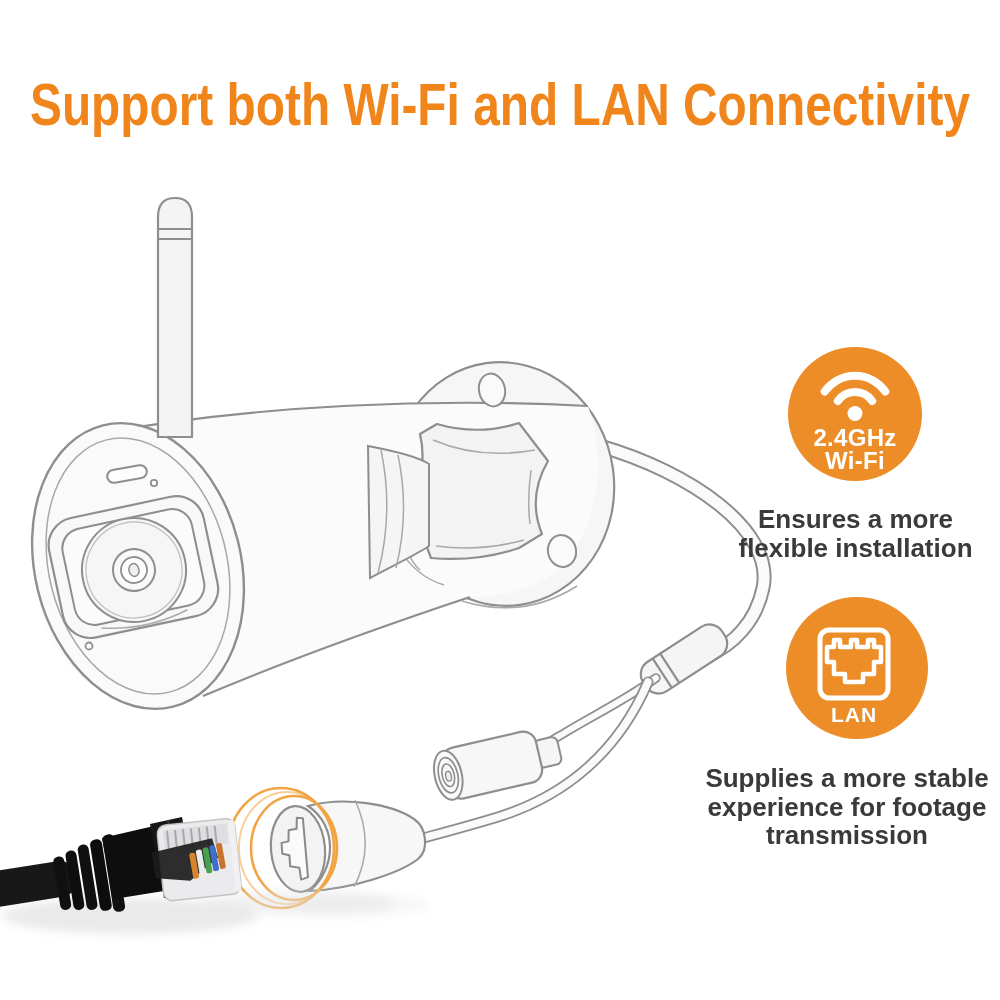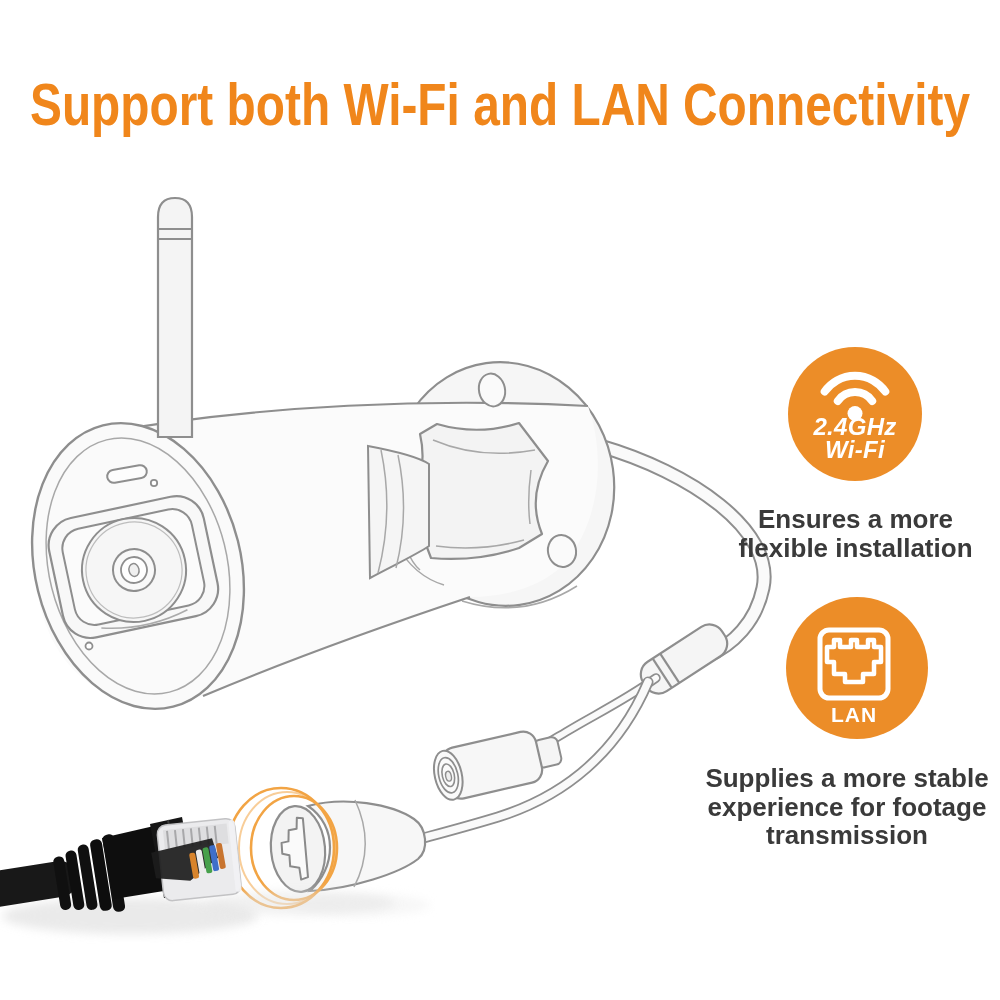--- a/index.html
+++ b/index.html
@@ -3,21 +3,21 @@
 <meta charset="utf-8">
 <style>
   html,body{margin:0;padding:0;background:#ffffff;}
   #stage{
     position:relative;width:1000px;height:1000px;background:#ffffff;overflow:hidden;
     font-family:"Liberation Sans",sans-serif;
   }
   #art{position:absolute;left:0;top:0;}
   .overlay{position:absolute;text-align:center;}
   .badge-label{color:#ffffff;font-weight:700;}
-  #wifi-label{left:790px;top:415px;width:130px;font-size:24px;line-height:23px;letter-spacing:.3px;font-style:italic;}
+  #wifi-label{left:790px;top:426px;width:130px;font-size:24px;line-height:23px;letter-spacing:.3px;}
   #lan-label{left:792px;top:702px;width:124px;font-size:21px;line-height:25px;letter-spacing:1px;}
   .caption{color:#3a3a3a;font-weight:700;}
   #wifi-caption{left:698px;top:505px;width:315px;font-size:26px;line-height:29px;}
   #lan-caption{left:682px;top:764px;width:330px;font-size:26px;line-height:28.5px;}
   .ln{fill:#F6F6F6;stroke:#8E8E8E;stroke-width:2.2;}
   .stroke-only{fill:none;stroke:#8E8E8E;stroke-width:2.2;}
   .thin{fill:none;stroke:#A8A8A8;stroke-width:1.5;}
 </style>
 </head>
 <body>

